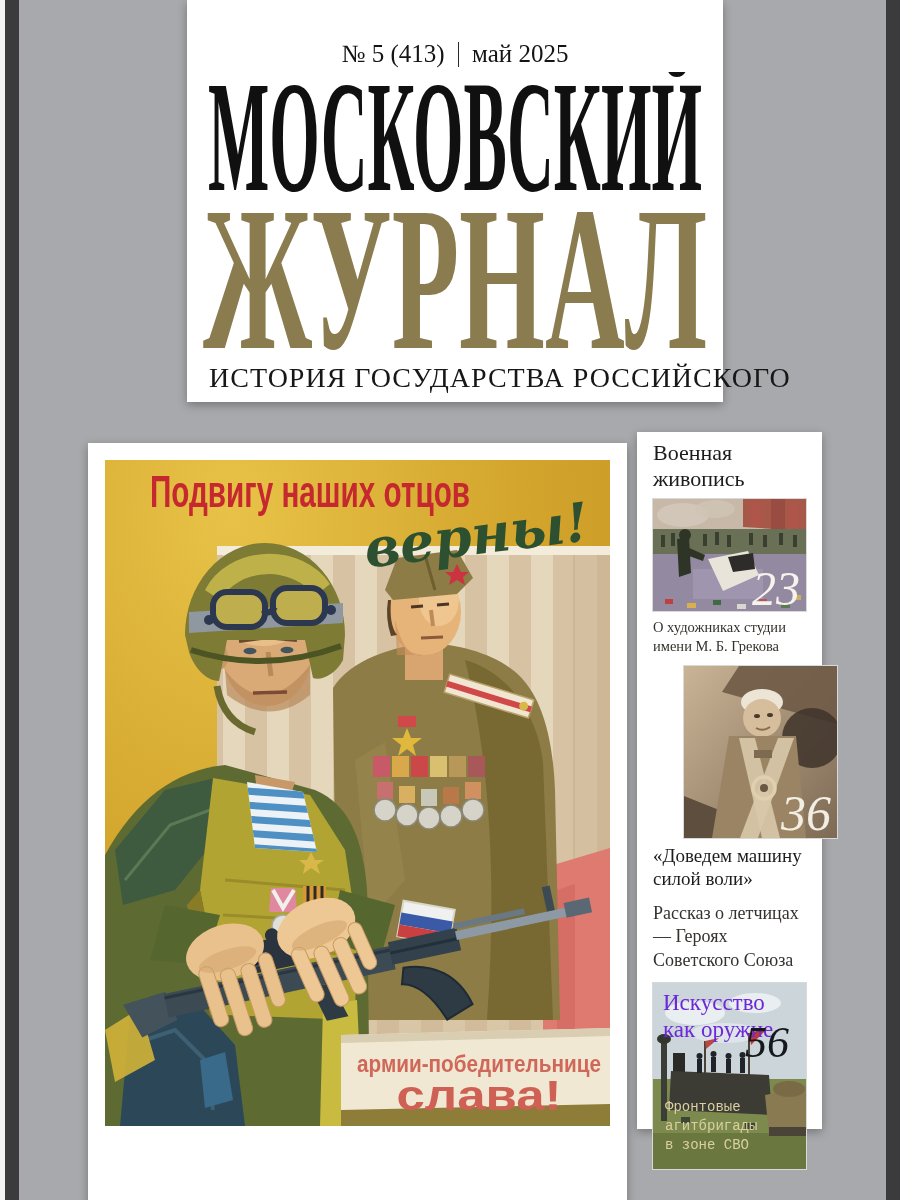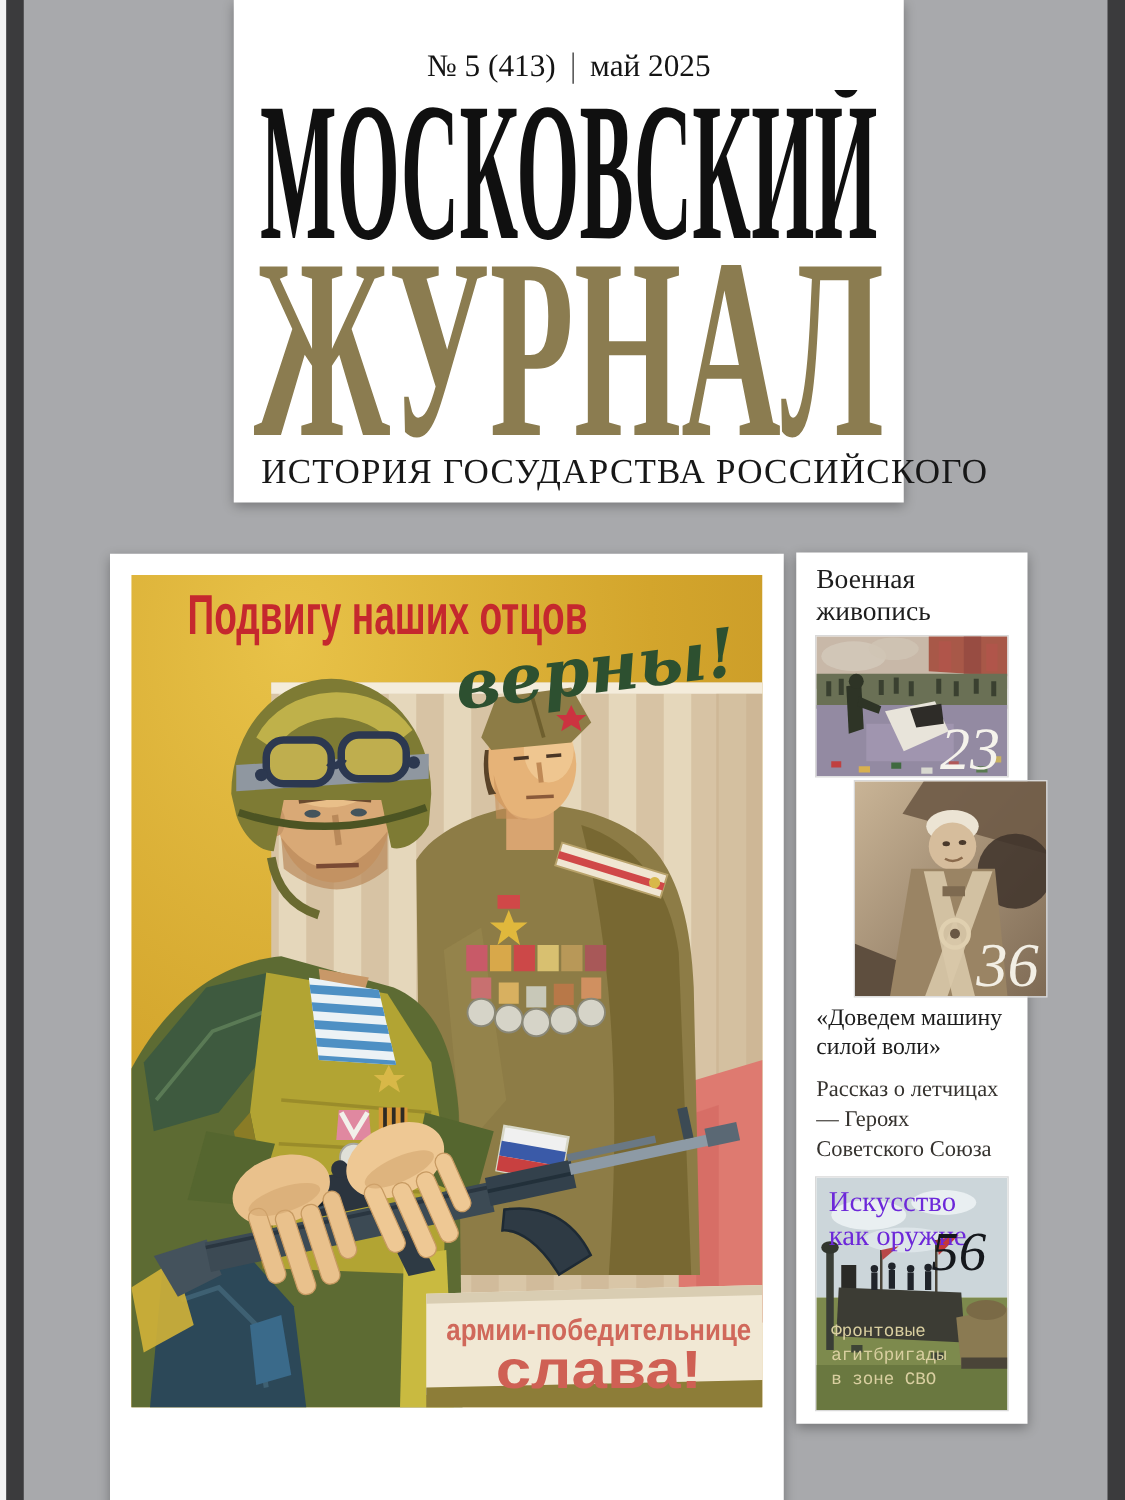--- a/index.html
+++ b/index.html
@@ -26,21 +26,21 @@
   .subtitle{
     font-size:28px;color:#171717;letter-spacing:1px;margin-top:8px;white-space:nowrap;padding-left:22px;
   }
 
   
   #poster{left:88px;top:443px;width:539px;height:842px;padding:17px;box-sizing:border-box;}
   #poster svg{display:block;}
 
   
   #sidebar{
-    left:637px;top:442px;width:185px;height:697px;box-sizing:border-box;
+    left:637px;top:432px;width:185px;height:697px;box-sizing:border-box;
     padding:6px 16px 0 16px;display:flex;flex-direction:column;
   }
   .art-title{font-size:22px;line-height:1.2;color:#1d1d1d;margin:2px 0 6px 0;}
   .art-title.small{font-size:19px;margin-top:7px;margin-bottom:4px;}
   .thumb-wrap{position:relative;width:144px;flex:none;}
   .thumb-wrap svg{display:block;outline:1px solid #d9d9d9;}
   .art-caption{font-size:14.5px;line-height:1.32;color:#35322e;margin:7px 0 6px 0;}
   .art-caption.small{font-size:18px;}
   .overlay-title{
     position:absolute;left:10px;top:6px;width:130px;
@@ -318,20 +318,21 @@
         <rect x="34" y="104" width="9" height="5" fill="#d8b050"></rect>
         <rect x="60" y="101" width="8" height="5" fill="#406a40"></rect>
         <rect x="84" y="105" width="9" height="5" fill="#d8d8d0"></rect>
         <rect x="106" y="100" width="8" height="5" fill="#b05858"></rect>
         <rect x="128" y="104" width="9" height="5" fill="#5a7a50"></rect>
         <rect x="140" y="96" width="8" height="5" fill="#c8b060"></rect>
       </g>
       <text class="svg-pagenum" x="147" y="106" text-anchor="end" font-size="48" fill="#f5f3ec">23</text>
     </svg>
   </div>
+  <div class="art-caption">О художниках студии имени М. Б. Грекова</div>
 
   <div class="thumb-wrap" style="margin-top:4px;margin-left:31px;">
     <svg width="153" height="172" viewBox="0 0 153 172">
       <defs>
         <linearGradient id="gSepia" x1="0" y1="0" x2="1" y2="1">
           <stop offset="0" stop-color="#c9b496"></stop>
             <stop offset="1" stop-color="#7e6a54"></stop>
         </linearGradient>
       </defs>
       <rect x="0" y="0" width="153" height="172" fill="url(#gSepia)"></rect>

